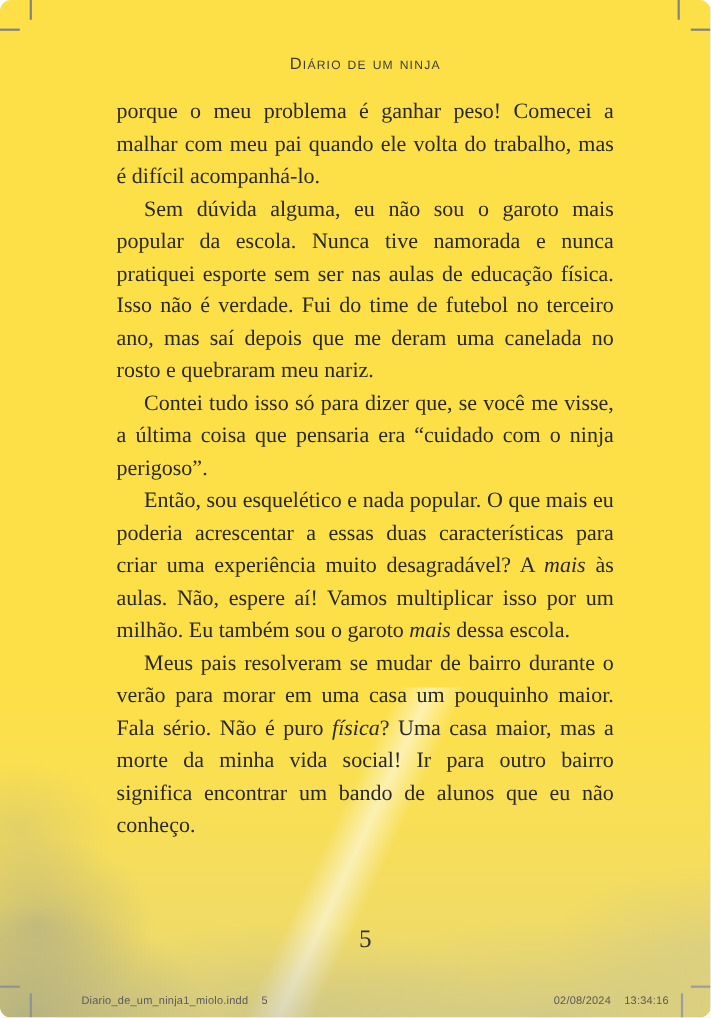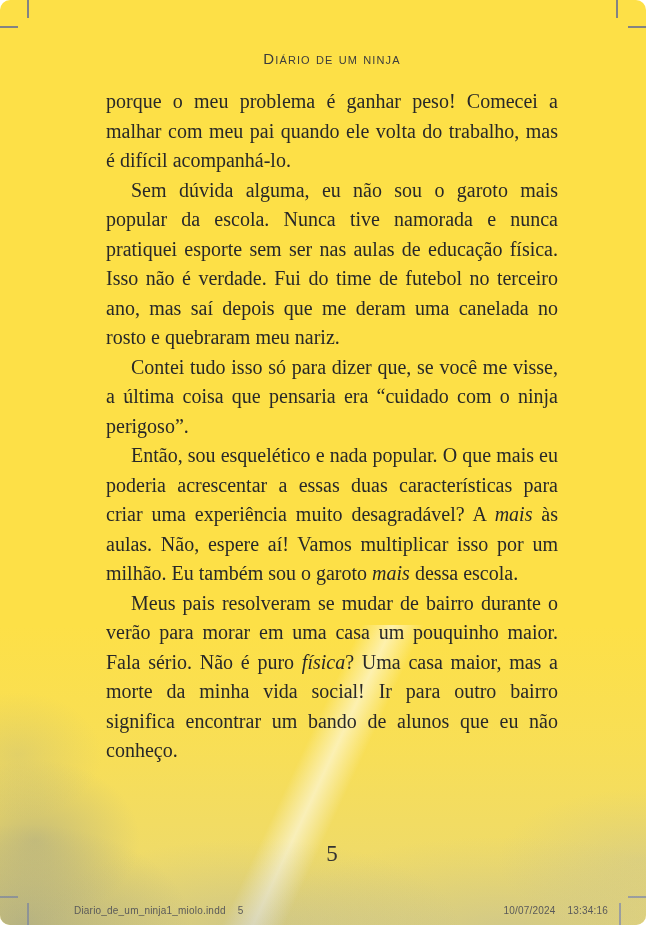--- a/index.html
+++ b/index.html
@@ -93,17 +93,17 @@
       <p class="indent">Meus pais resolveram se mudar de bairro durante o verão para morar em uma casa um pouquinho maior. Fala sério. Não é puro <em>física</em>? Uma casa maior, mas a morte da minha vida social! Ir para outro bairro significa encontrar um bando de alunos que eu não conheço.</p>
     </div>
 
   <div class="page-number">5</div>
 
   <div class="slug left">
     <span>Diario_de_um_ninja1_miolo.indd</span>
     <span>5</span>
   </div>
   <div class="slug right">
-    <span>10/07/2024</span>
+    <span>02/08/2024</span>
     <span>13:34:16</span>
   </div>
 
 </div>
 
 </body></html>

